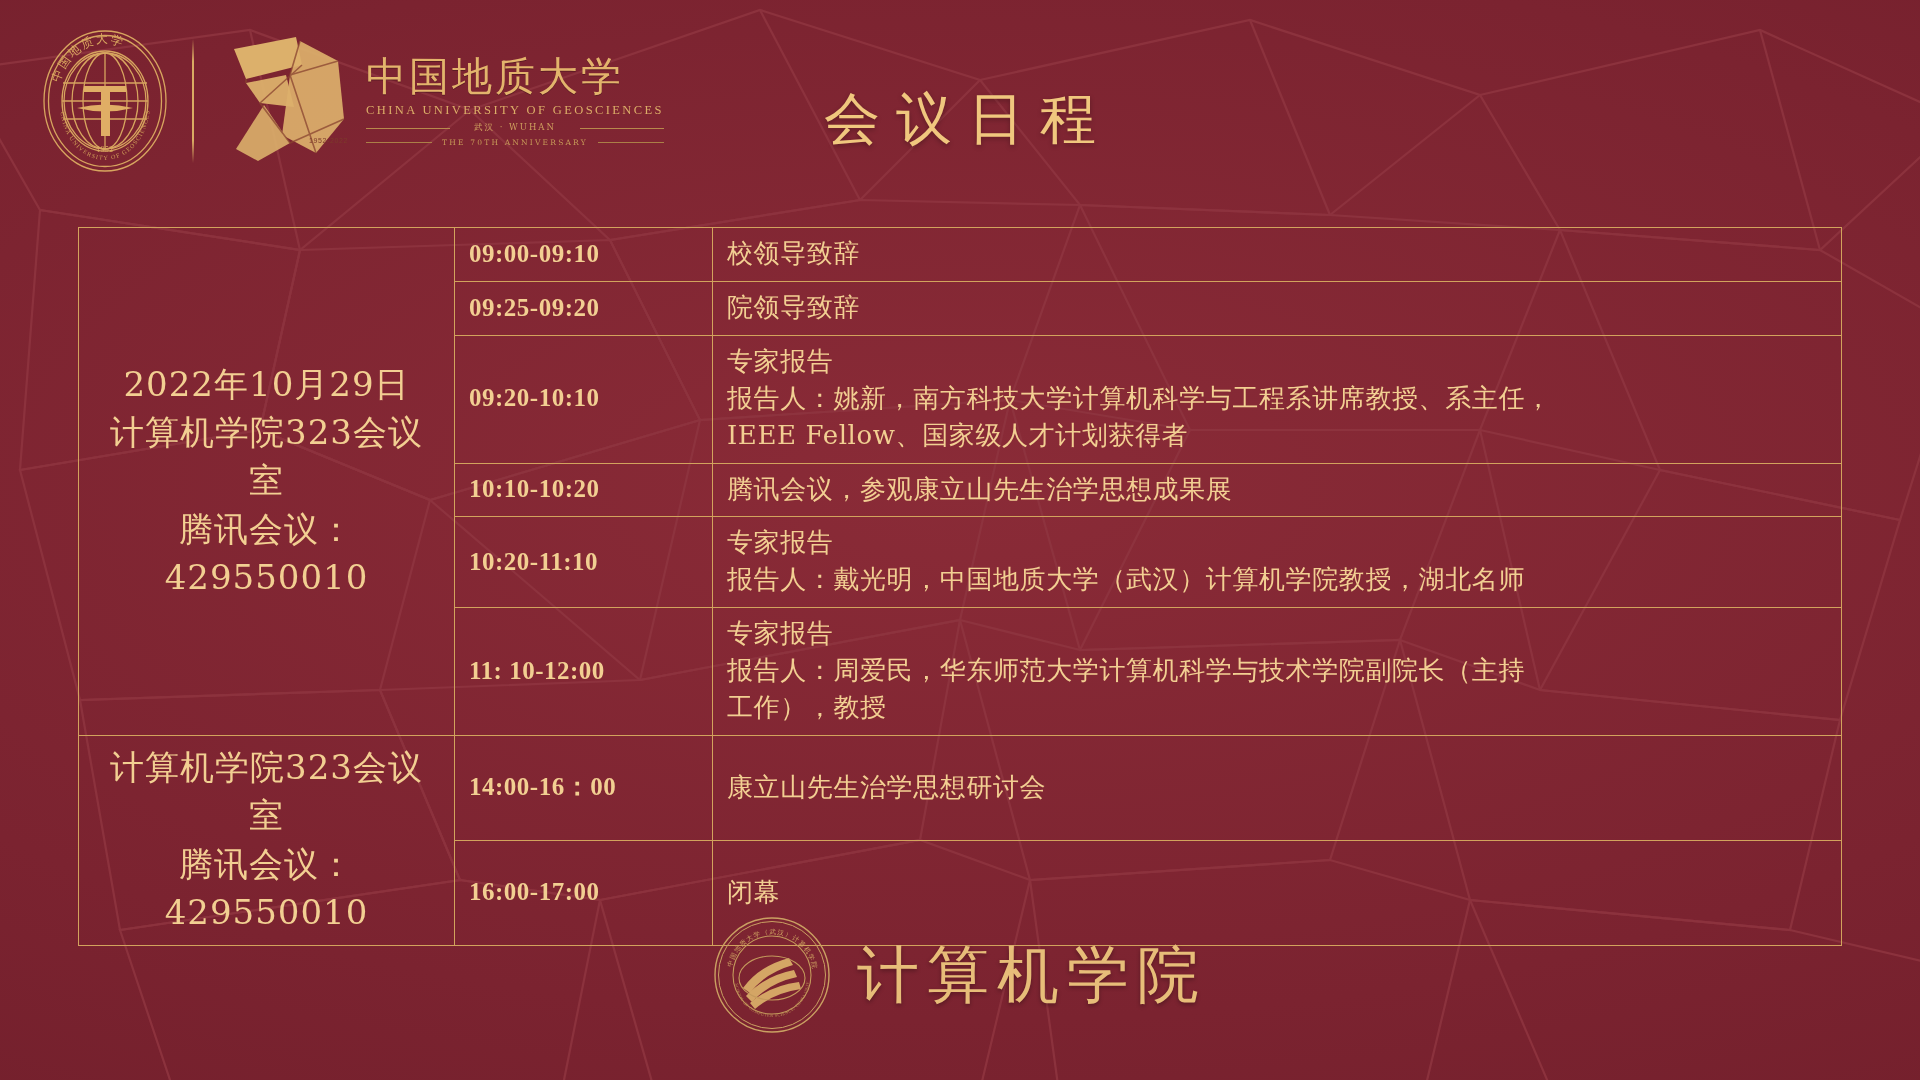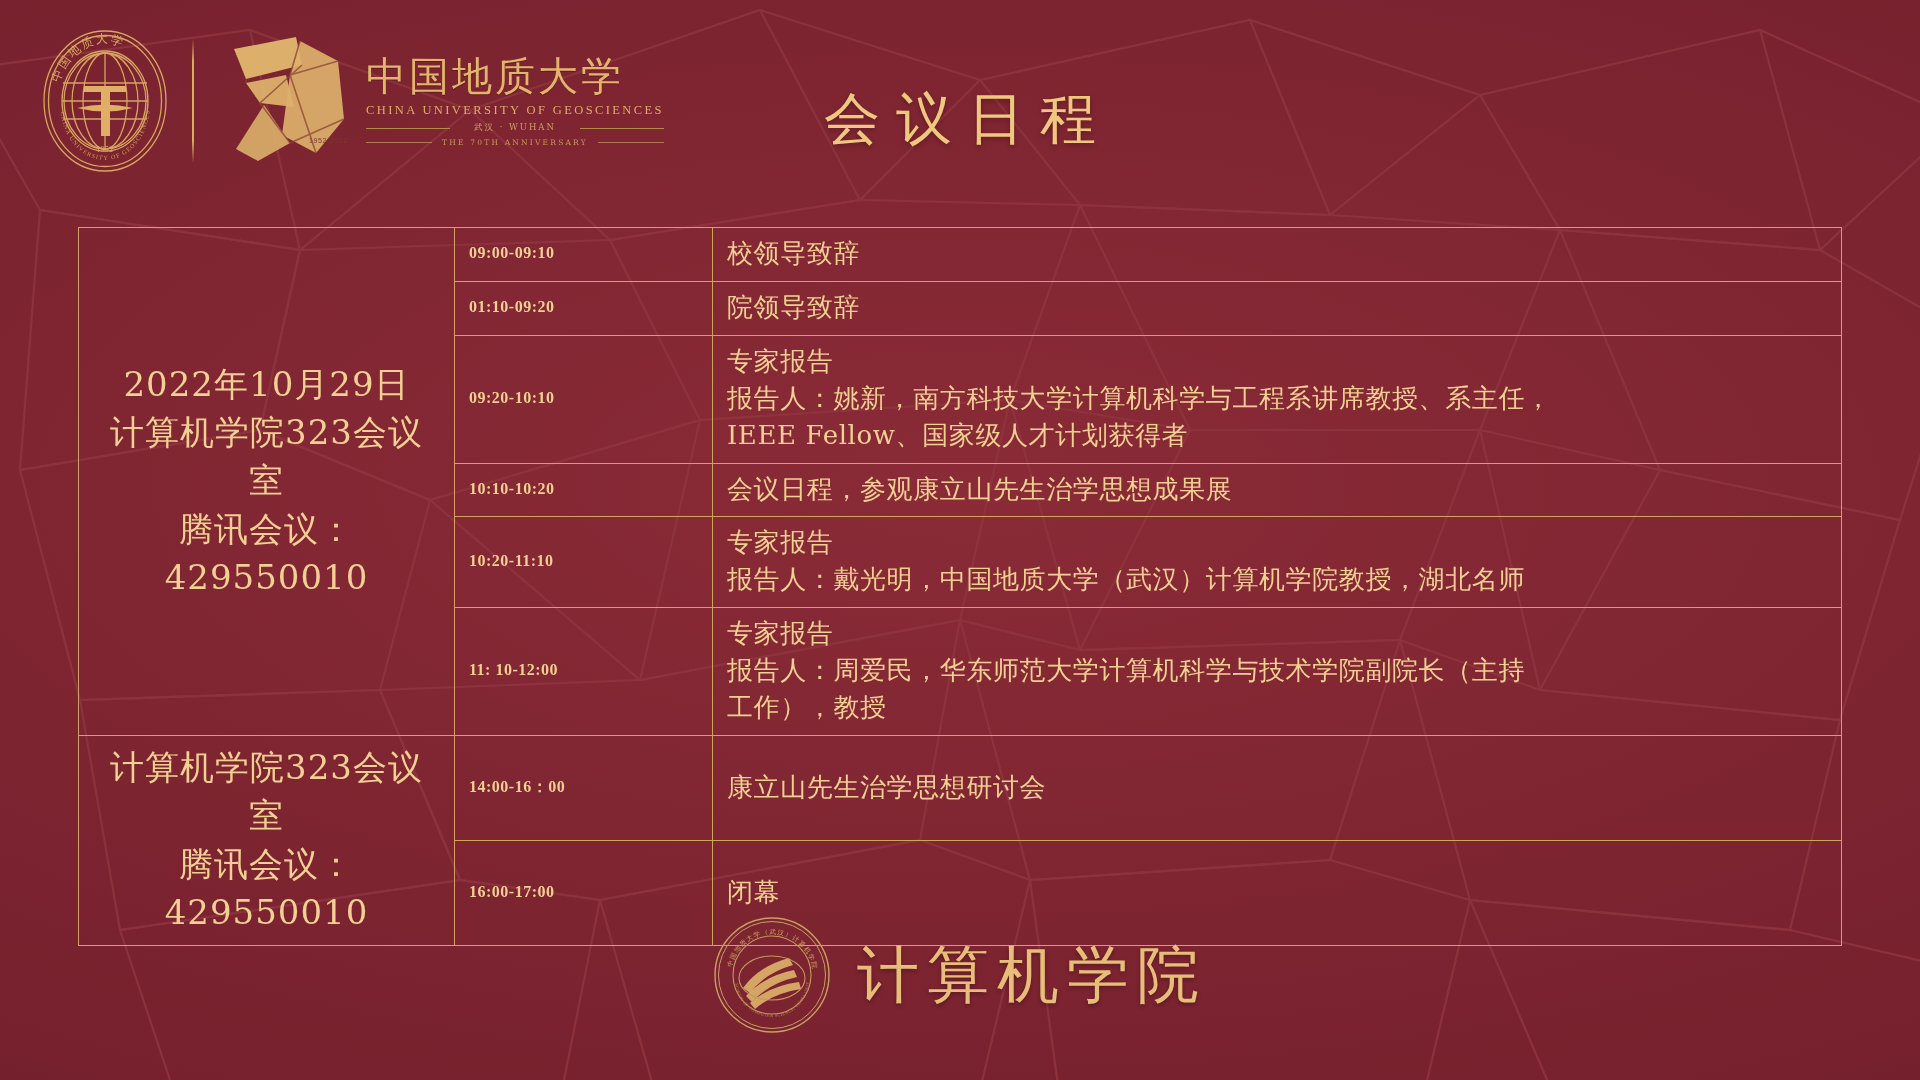--- a/index.html
+++ b/index.html
@@ -96,21 +96,21 @@
   col.c-item  { width: auto; }
 
   td.venue {
     text-align: center;
     font-size: 34px;
     letter-spacing: 1px;
     line-height: 1.52;
     padding: 10px 8px;
   }
   td.time {
-    font-size: 16px;
+    font-size: 25px;
     font-weight: bold;
     letter-spacing: .5px;
     font-family: "Liberation Serif", serif;
     color: #f3d09a;
     white-space: nowrap;
     padding-left: 16px;
   }
   td.item {
     font-size: 26px;
     letter-spacing: .6px;
@@ -260,37 +260,37 @@
             <span>2022年10月29日</span><br>
             <span>计算机学院323会议室</span><br>
             <span>腾讯会议：429550010</span>
           </td>
           <td class="time">09:00-09:10</td>
           <td class="item">
             <span class="line">校领导致辞</span>
           </td>
         </tr>
         <tr>
-          <td class="time">01:10-09:20</td>
+          <td class="time">09:25-09:20</td>
           <td class="item">
             <span class="line">院领导致辞</span>
           </td>
         </tr>
         <tr>
           <td class="time">09:20-10:10</td>
           <td class="item">
             <span class="line">专家报告</span>
             <span class="line">报告人：姚新，南方科技大学计算机科学与工程系讲席教授、系主任，</span>
             <span class="line">IEEE Fellow、国家级人才计划获得者</span>
           </td>
         </tr>
         <tr>
           <td class="time">10:10-10:20</td>
           <td class="item">
-            <span class="line">会议日程，参观康立山先生治学思想成果展</span>
+            <span class="line">腾讯会议，参观康立山先生治学思想成果展</span>
           </td>
         </tr>
         <tr>
           <td class="time">10:20-11:10</td>
           <td class="item">
             <span class="line">专家报告</span>
             <span class="line">报告人：戴光明，中国地质大学（武汉）计算机学院教授，湖北名师</span>
           </td>
         </tr>
         <tr>

